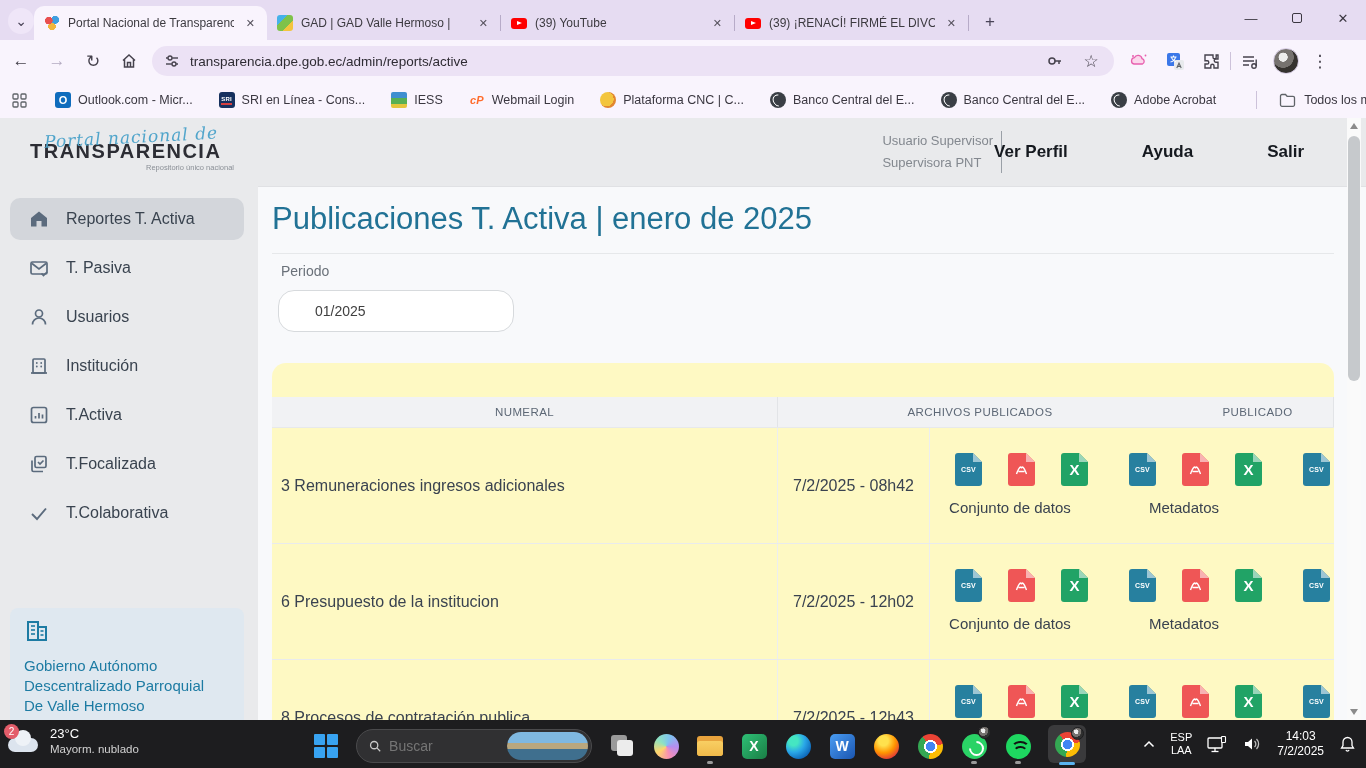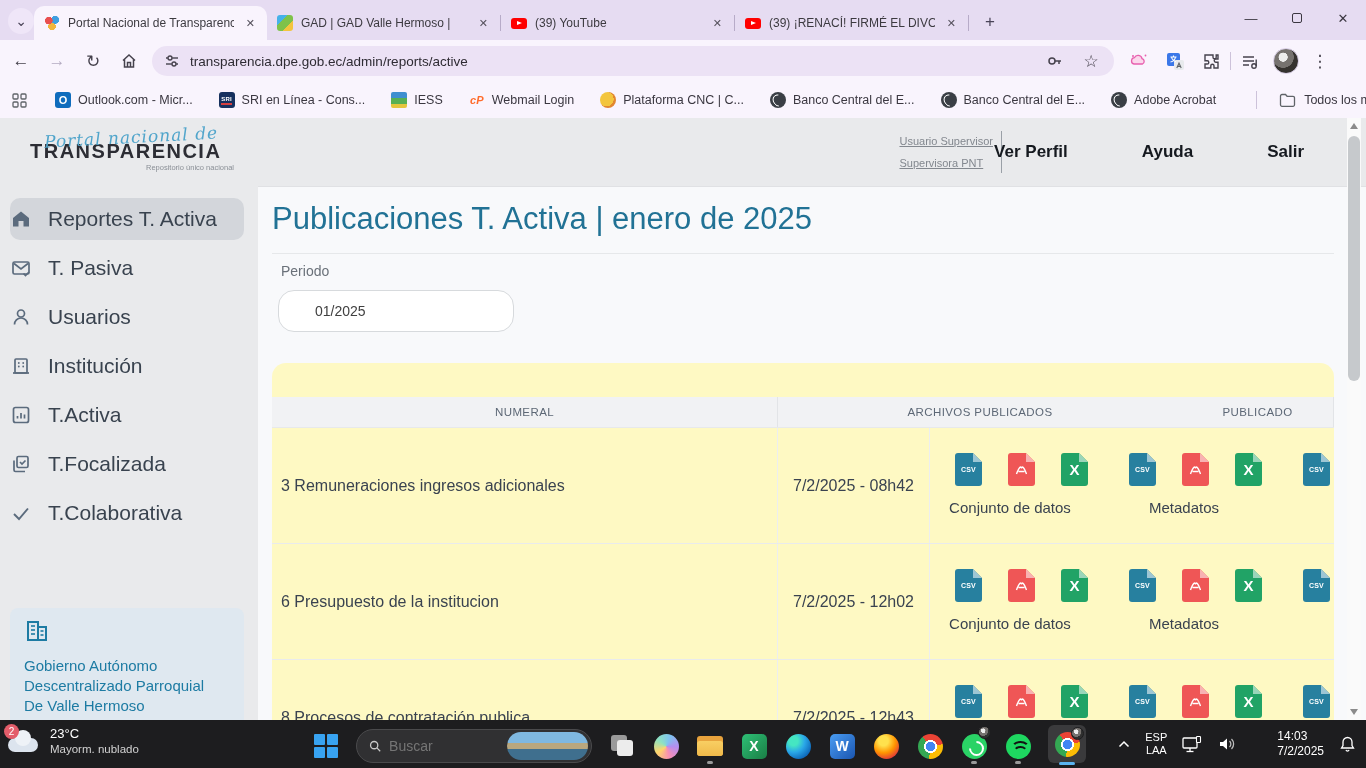--- a/index.html
+++ b/index.html
@@ -52,26 +52,26 @@
   .bmsep { width:1px; height:18px; background:#cdc2da; margin:0 14px; }
   .bm-right { margin-left:auto; margin-right:12px; display:flex; align-items:center; gap:8px; white-space:nowrap; }
 
   
   .page { position:absolute; left:0; top:118px; width:1366px; height:602px; background:#f8f9fb; overflow:hidden; }
   .siteheader { position:absolute; left:0; top:0; width:1366px; height:68px; background:#e9eaec; }
   .logo { position:absolute; left:30px; top:8px; width:230px; }
   .logo-script { font-family:"DejaVu Serif", serif; font-style:italic; color:#51a5cb; font-size:17px; transform:rotate(-3deg); display:block; margin-left:14px; letter-spacing:1px; }
   .logo-main { font-size:20px; font-weight:800; color:#2c2d34; letter-spacing:1.5px; margin-top:-6px; display:block; }
   .logo-tag { font-size:7.5px; color:#8a8f96; display:block; text-align:right; margin-right:26px; }
-  .userblock { position:absolute; right:373px; top:12px; text-align:left; color:#83888f; font-size:11px; line-height:22px;text-decoration:underline; }
+  .userblock { position:absolute; right:373px; top:12px; text-align:left; color:#83888f; font-size:13px; line-height:22px; }
   .headdiv { position:absolute; right:364px; top:13px; width:1px; height:42px; background:#9aa0a7; }
   .sitemenu { position:absolute; right:62px; top:0; height:68px; display:flex; align-items:center; gap:74px; font-size:17px; font-weight:700; color:#15191f; }
 
   .sidebar { position:absolute; left:0; top:68px; width:258px; height:534px; background:#e9eaec; }
-  .si { position:absolute; left:10px; width:234px; height:42px; display:flex; align-items:center; gap:16px; color:#39434f; font-size:21px; border-radius:10px; }
+  .si { position:absolute; left:10px; width:234px; height:42px; display:flex; align-items:center; gap:16px; padding-left:18px; color:#39434f; font-size:16px; border-radius:10px; }
   .si.active { background:#d3d6db; }
   .si svg { flex:0 0 22px; }
   .entitycard { position:absolute; left:10px; top:422px; width:234px; min-height:112px; background:#dfe8f0; border-radius:8px; padding:10px 14px 14px; }
   .entityname { color:#1d7ba3; font-size:15px; line-height:20px; margin-top:8px; width:190px; }
 
   .main { position:absolute; left:258px; top:68px; width:1108px; height:534px; background:#f8f9fb; border-top:1px solid #e0e1e4; overflow:hidden; }
   .pagetitle { position:absolute; left:14px; top:14px; font-size:31px; font-weight:400; color:#217295; }
   .titlediv { position:absolute; left:14px; top:66px; width:1062px; height:1px; background:#e6e8ea; }
   .periodlabel { position:absolute; left:23px; top:76px; font-size:14px; color:#6a7179; }
   .periodinput { position:absolute; left:20px; top:103px; width:236px; height:42px; border:1px solid #d7dadd; border-radius:16px; background:#fff; font-size:14px; color:#404040; padding-left:36px; font-family:"Liberation Sans", sans-serif; }
@@ -132,21 +132,21 @@
   .waball::after { content:""; position:absolute; left:7px; top:7px; width:11px; height:11px; border:2.4px solid #fff; border-radius:50%; border-left-color:transparent; transform:rotate(45deg); }
   .spotball { width:25px; height:25px; border-radius:50%; background:#1ed760; position:relative; overflow:hidden; }
   .spotball::before, .spotball::after { content:""; position:absolute; left:5px; border-radius:50%; border:2.2px solid transparent; border-top-color:#121212; }
   .spotball::before { top:7px; width:15px; height:12px; }
   .spotball::after { top:12px; width:11px; height:9px; left:7px; }
   .miniavatar { position:absolute; right:-3px; top:-3px; width:13px; height:13px; border-radius:50%; background:radial-gradient(circle at 38% 34%,#ededed 0 22%,#76726f 24% 50%,#2f2f2f 52%); border:1px solid #1d1d1f; z-index:3; }
   .activeapp { background:#3a3a3c; border-radius:6px; width:38px; height:38px; margin-top:-2px; display:flex; align-items:center; justify-content:center; position:relative; }
   .activebar { position:absolute; bottom:-2px; left:50%; transform:translateX(-50%); width:16px; height:3px; border-radius:2px; background:#5ab3f0; }
   .tray { position:absolute; right:10px; top:0; height:48px; display:flex; align-items:center; gap:15px; }
   .lang { font-size:11px; line-height:13px; text-align:center; }
-  .timeblock { font-size:12px; line-height:15px; text-align:left;margin-left:25px; }
+  .timeblock { font-size:12px; line-height:15px; text-align:center; }
 </style>
 </head>
 <body>
 
 <div id="screen">
 
   <div class="tabstrip">
     <div class="tabsearch">
         <span>⌄</span>
       </div>

